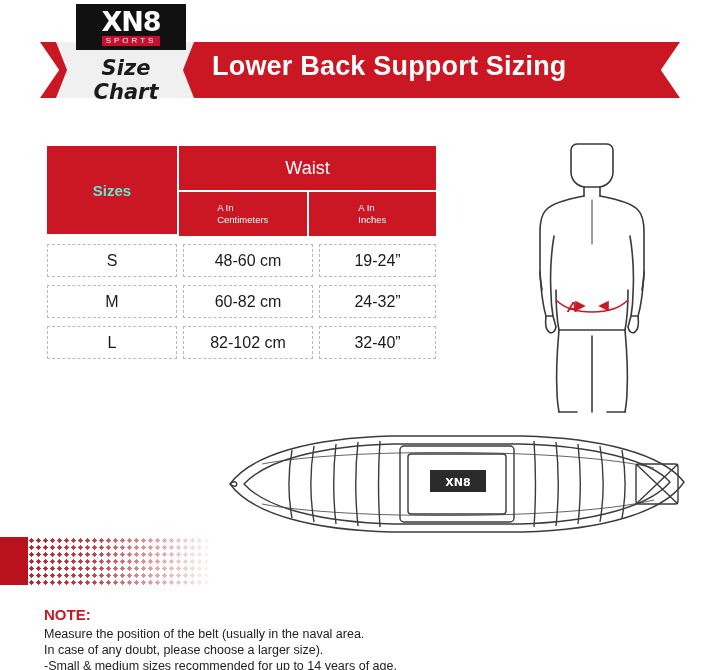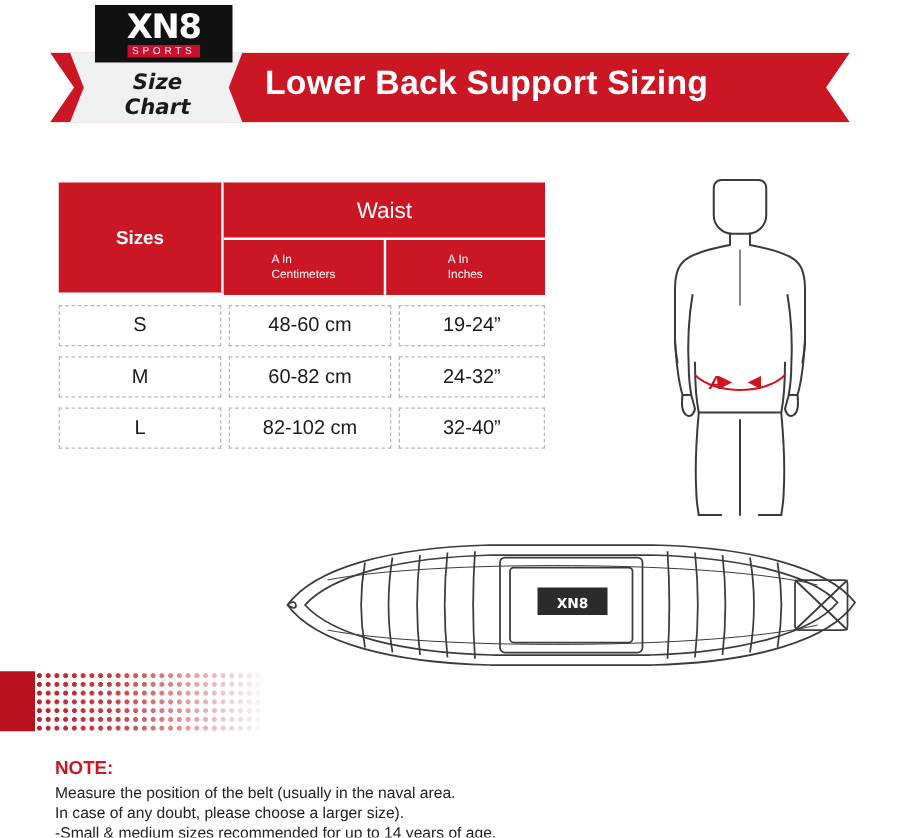--- a/index.html
+++ b/index.html
@@ -81,41 +81,41 @@
     height: 56px;
     background: #f0f0f0;
     clip-path: polygon(0 0, 100% 0, 92% 50%, 100% 100%, 0 100%, 8% 50%);
   }
   .tag-text {
     position: absolute;
     left: 78px;
     top: 56px;
     width: 96px;
     text-align: center;
-    font-size: 17px;
+    font-size: 21px;
     font-weight: bold;
     color: #1a1a1a;
     font-style: italic;
     font-family: "DejaVu Sans", sans-serif;
   }
 
   
   .table {
     position: absolute;
     left: 47px;
     top: 146px;
     width: 389px;
   }
   .thead {
     display: flex;
   }
   .th-sizes {
     width: 130px;
     background: #cb1724;
-    color: #ffffff;
+    color: #5eead4;
     font-size: 15px;
     font-weight: bold;
     display: flex;
     align-items: center;
     justify-content: center;
     height: 88px;
     border-right: 2px solid #ffffff;
   }
   .th-waist-col {
     flex: 1;

